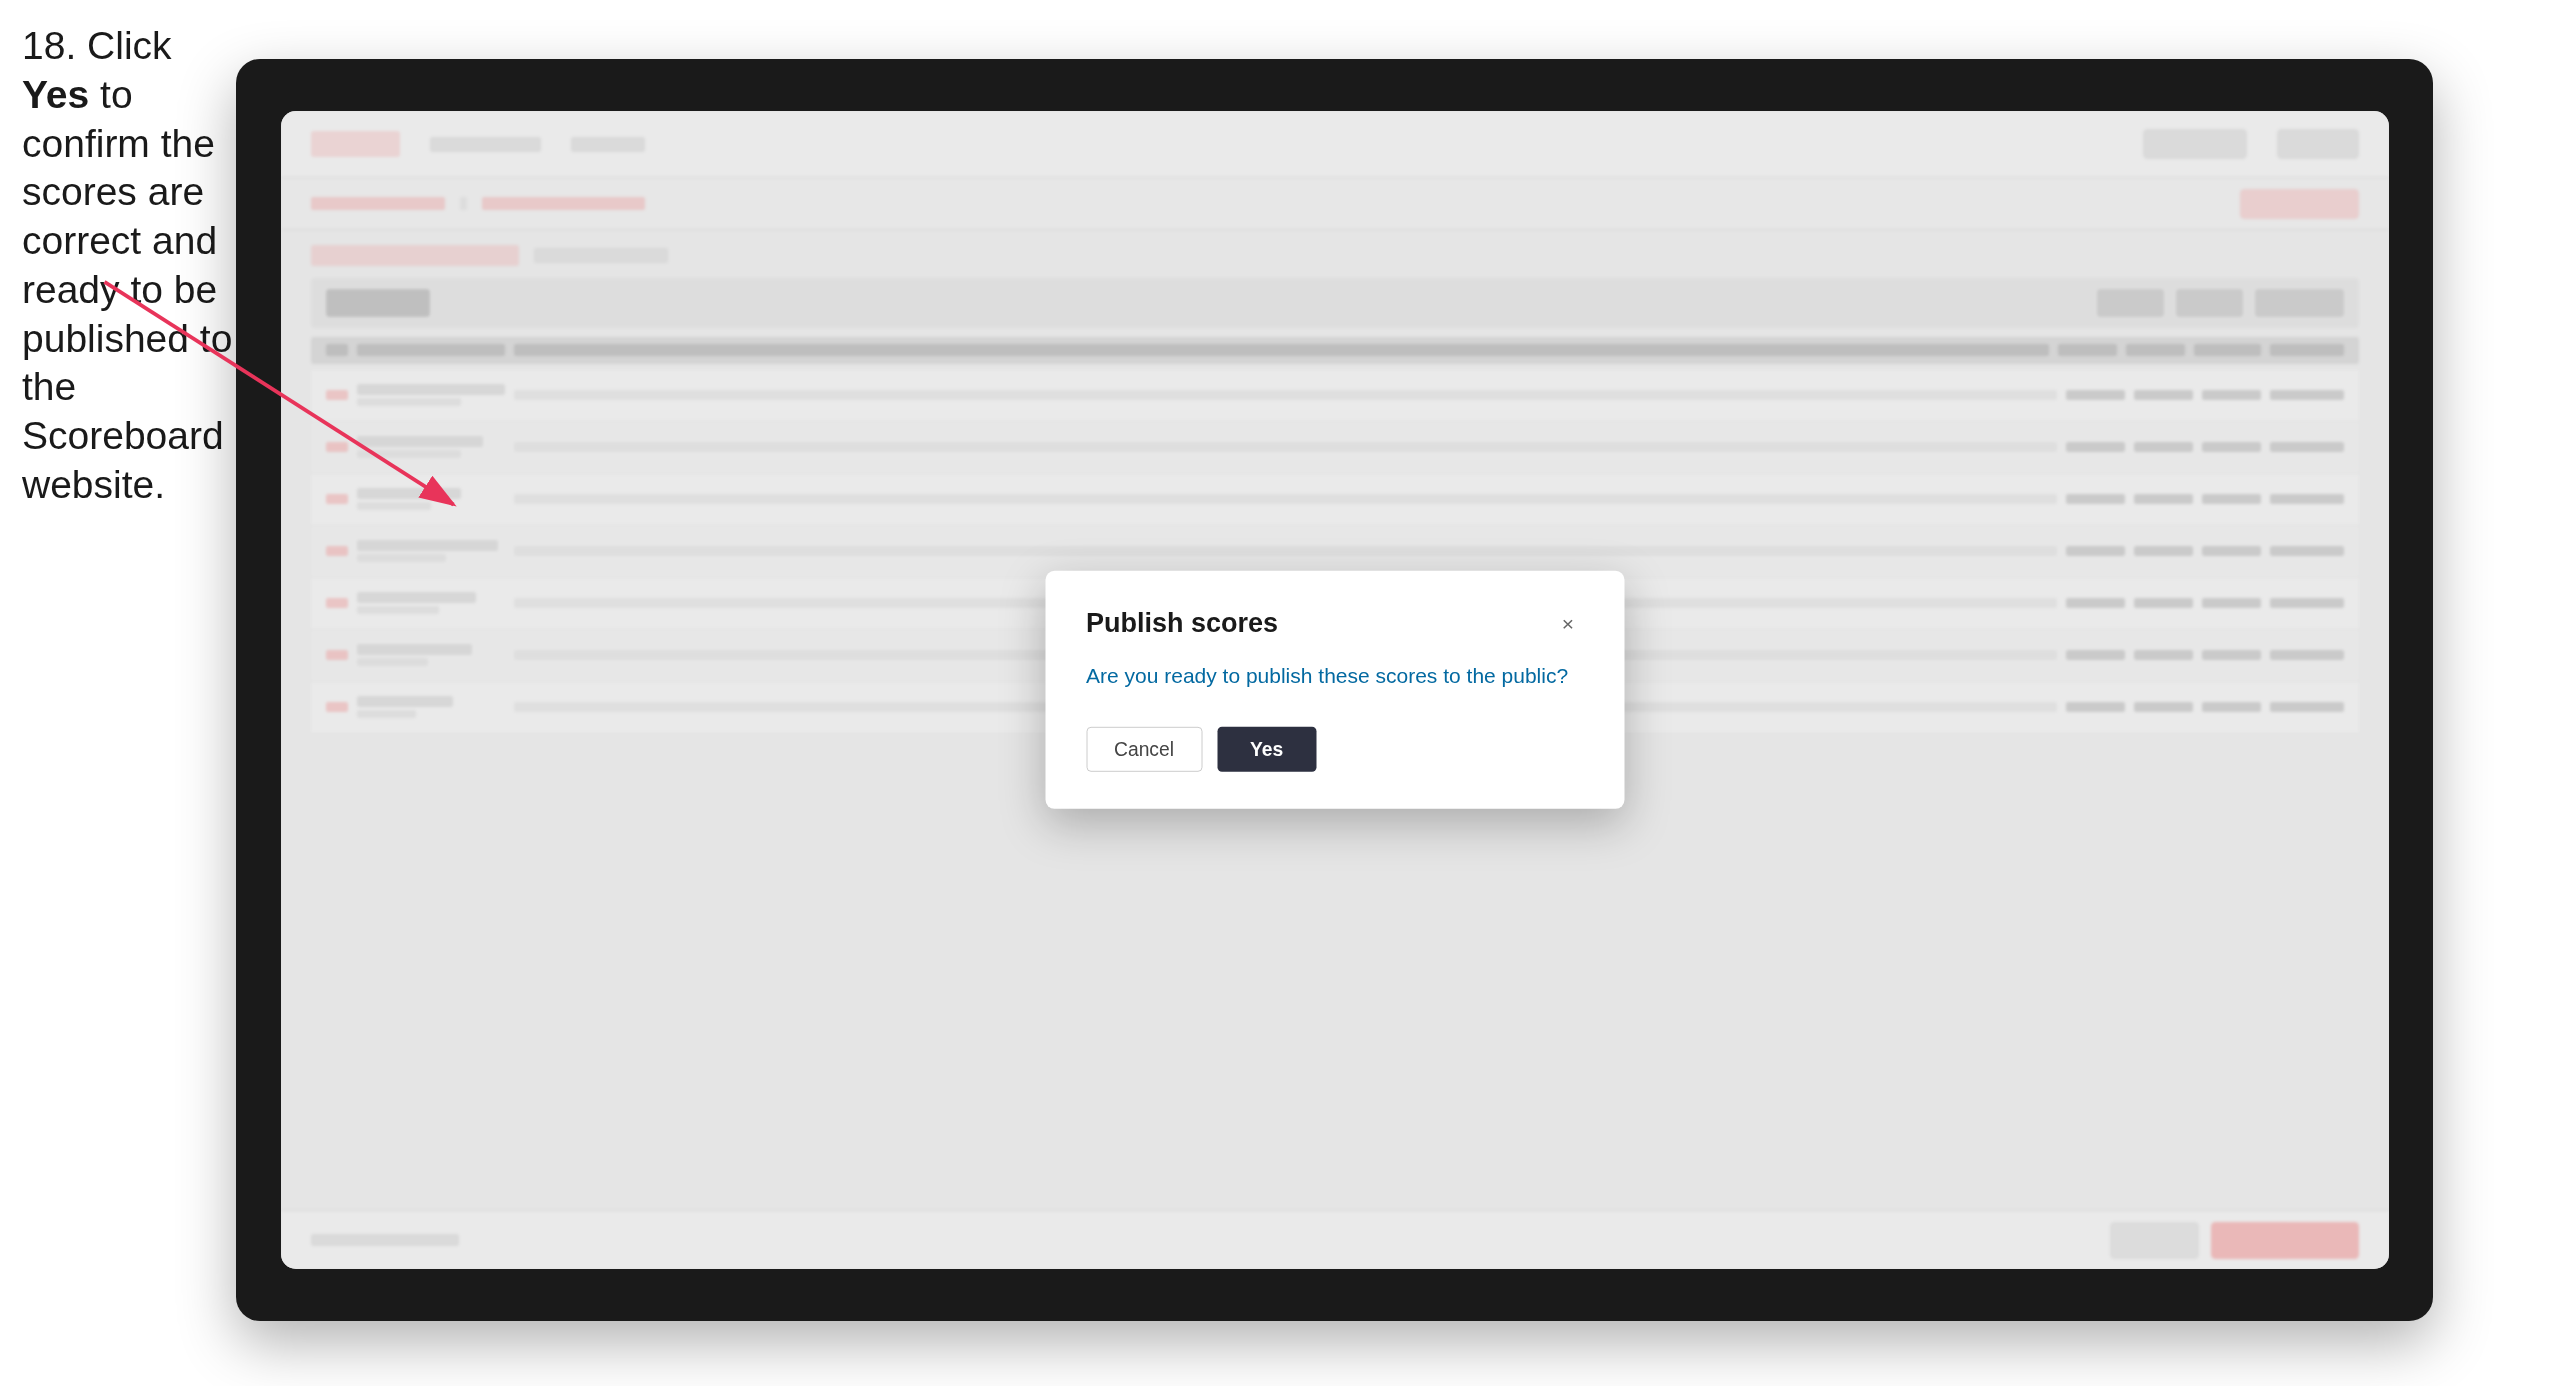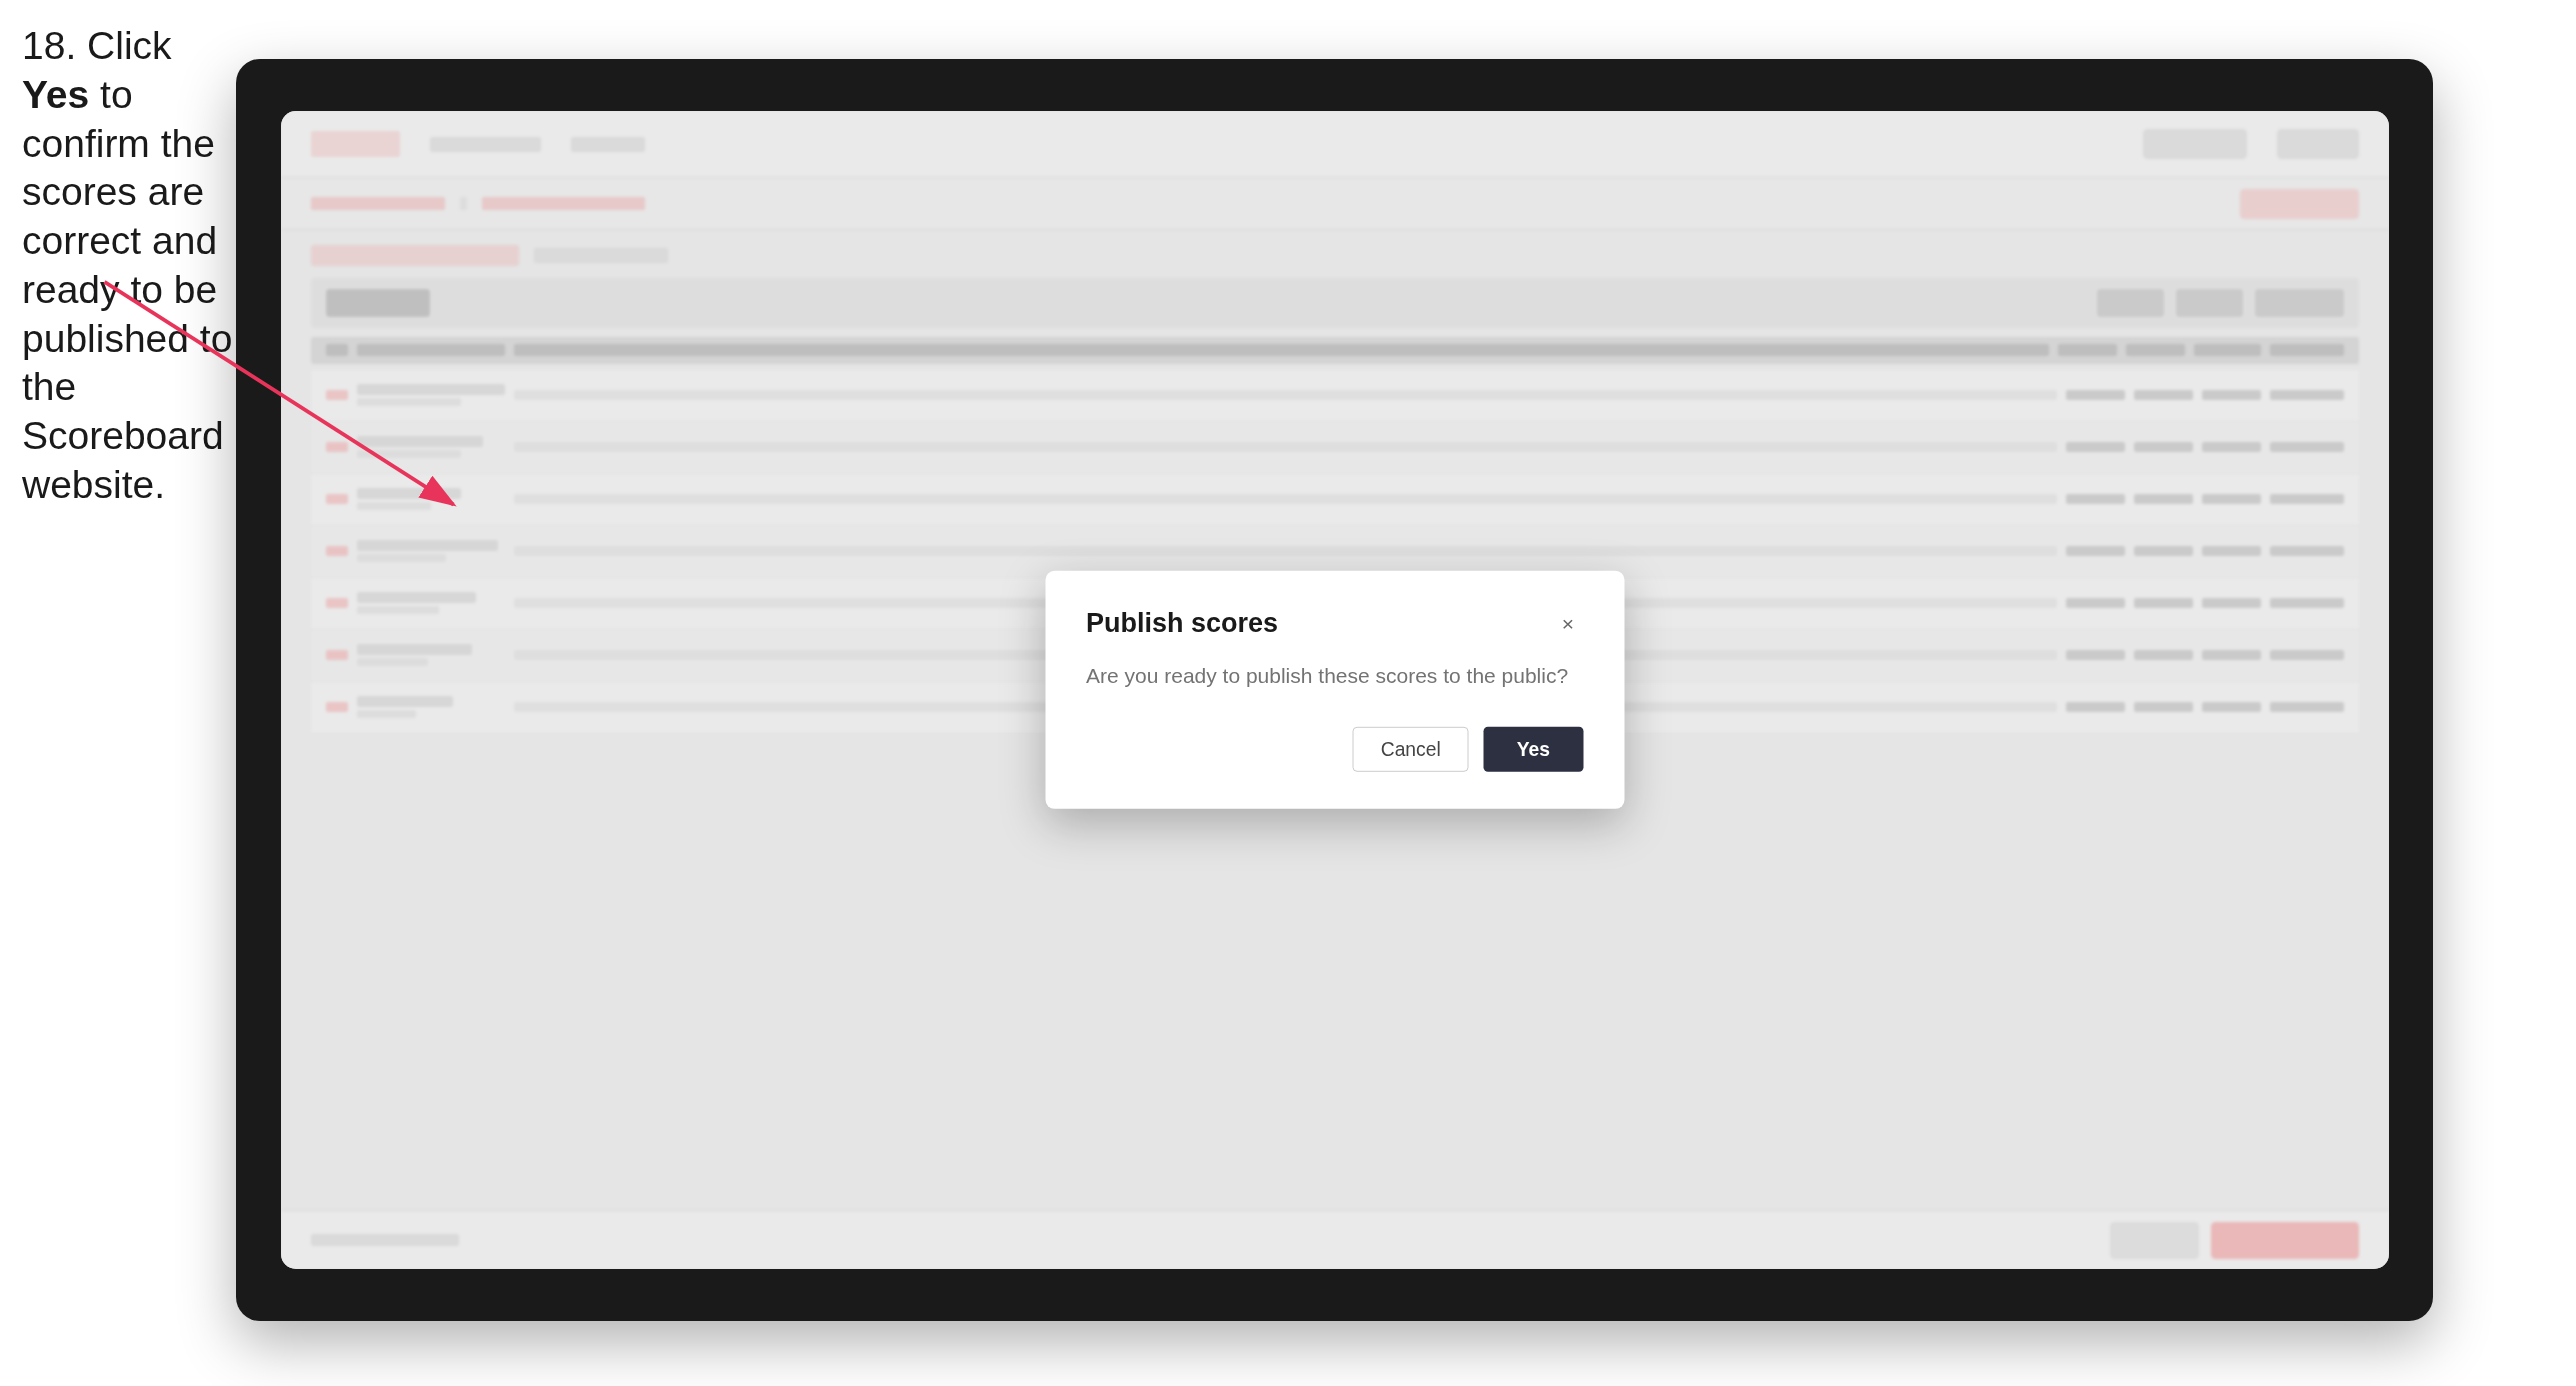--- a/index.html
+++ b/index.html
@@ -344,28 +344,27 @@
       justify-content: center;
       cursor: pointer;
       color: #666;
       font-size: 21px;
       border-radius: 50%;
       transition: background 0.15s;
     }
 
     .modal-body {
       font-size: 21px;
-      color: #737373;
+      color: #0369a1;
       margin-bottom: 37px;
       line-height: 1.4;
     }
 
     .modal-footer {
       display: flex;
-      justify-content: flex-end;
       gap: 15px;
     }
 
     .btn-cancel {
       height: 45px;
       padding: 0 27px;
       background: #ffffff;
       border: 1.1px solid #cccccc;
       border-radius: 4.5px;
       font-size: 19.3px;

